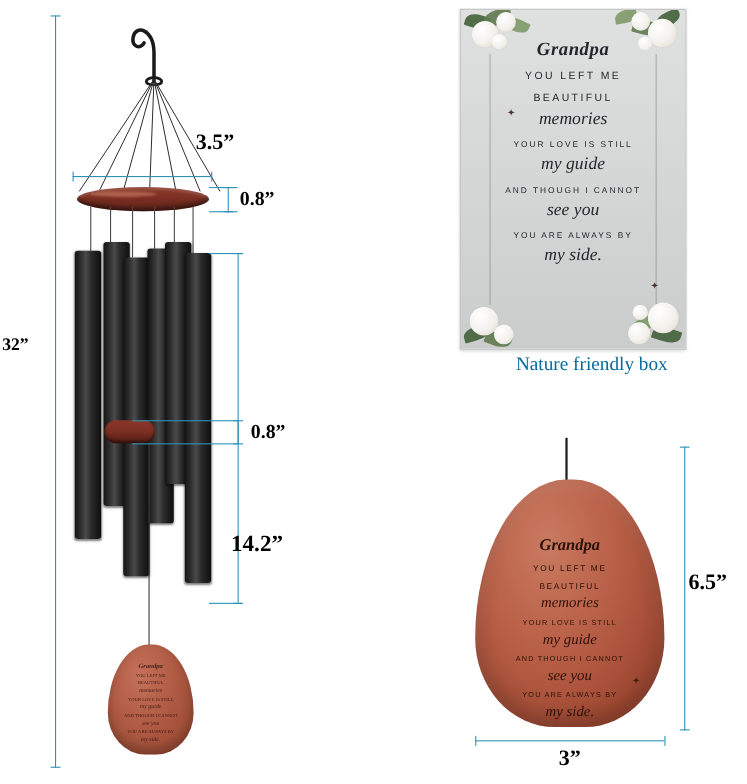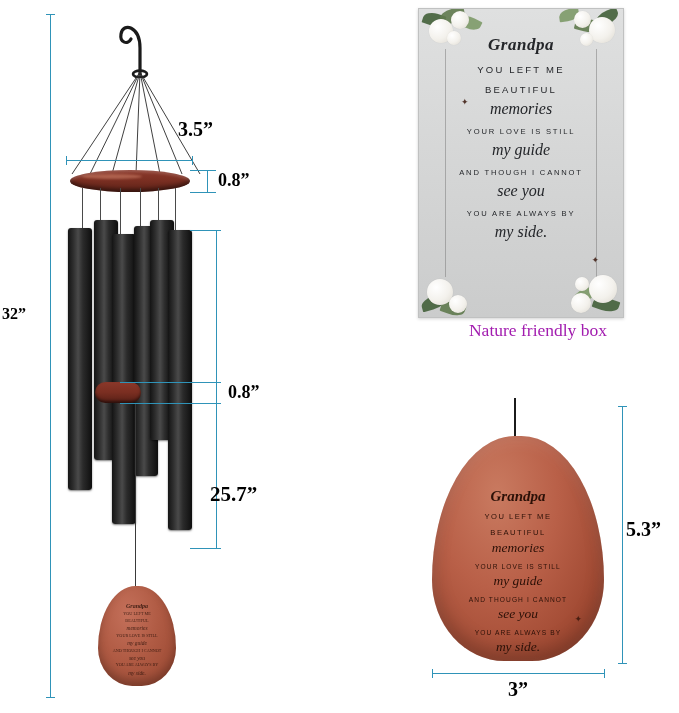--- a/index.html
+++ b/index.html
@@ -174,21 +174,21 @@
   .leaf.dark { background: #43603a; }
   .leaf.light { background: #7d9a68; }
 
   .caption {
     position: absolute;
     left: 418px; top: 320px;
     width: 240px;
     text-align: center;
     font-family: "Liberation Serif", serif;
     font-size: 17.5px;
-    color: #a21caf;
+    color: #0369a1;
     line-height: 1.25;
   }
 
   
   #sail-group { position: absolute; left: 420px; top: 398px; width: 240px; height: 300px; }
   .big-string {
     position: absolute;
     left: 94px; top: 0;
     width: 2px; height: 40px;
     background: #1b1b1b;
@@ -315,21 +315,21 @@
     <div class="dim-line v" style="left:216px; top:382px; height:22px;"></div>
     <div class="tick h" style="left:212px; top:382px;"></div>
     <div class="tick h" style="left:212px; top:403px;"></div>
     <div class="dim-text" style="left:228px; top:382px; font-size:18px;">0.8”</div>
 
     <div class="dim-line v" style="left:216px; top:230px; height:318px;"></div>
     <div class="dim-line h" style="left:190px; top:230px; width:30px;"></div>
     <div class="dim-line h" style="left:190px; top:548px; width:30px;"></div>
     <div class="tick h" style="left:212px; top:230px;"></div>
     <div class="tick h" style="left:212px; top:548px;"></div>
-    <div class="dim-text" style="left:210px; top:482px; font-size:21px;">25.7”</div>
+    <div class="dim-text" style="left:210px; top:482px; font-size:21px;">14.2”</div>
   </div>
 
   <div id="card-group">
     <div class="card">
       <div class="card-inner-border"></div>
 
       <div class="leaf dark" style="left:4px;  top:4px;  width:22px; height:13px; transform:rotate(18deg);"></div>
       <div class="leaf" style="left:20px; top:0px;  width:26px; height:14px; transform:rotate(-12deg);"></div>
       <div class="leaf light" style="left:40px; top:8px;  width:22px; height:12px; transform:rotate(26deg);"></div>
       <div class="flower" style="left:10px; top:10px; width:24px; height:24px;"></div>
@@ -389,21 +389,21 @@
         <div class="script">see you</div>
         <div class="caps tiny">YOU ARE ALWAYS BY</div>
         <div class="script">my side.</div>
       </div>
       <div class="butterfly" style="right:22px; top:178px;">✦</div>
     </div>
 
     <div class="dim-line v" style="left:202px; top:8px; height:258px;"></div>
     <div class="tick h" style="left:198px; top:8px;"></div>
     <div class="tick h" style="left:198px; top:265px;"></div>
-    <div class="dim-text" style="left:206px; top:120px; font-size:20px;">5.3”</div>
+    <div class="dim-text" style="left:206px; top:120px; font-size:20px;">6.5”</div>
 
     <div class="dim-line h" style="left:12px; top:275px; width:172px;"></div>
     <div class="tick v" style="left:12px;  top:271px;"></div>
     <div class="tick v" style="left:184px; top:271px;"></div>
     <div class="dim-text" style="left:88px; top:280px; font-size:20px;">3”</div>
   </div>
 
 </div>
 
 </body></html>

